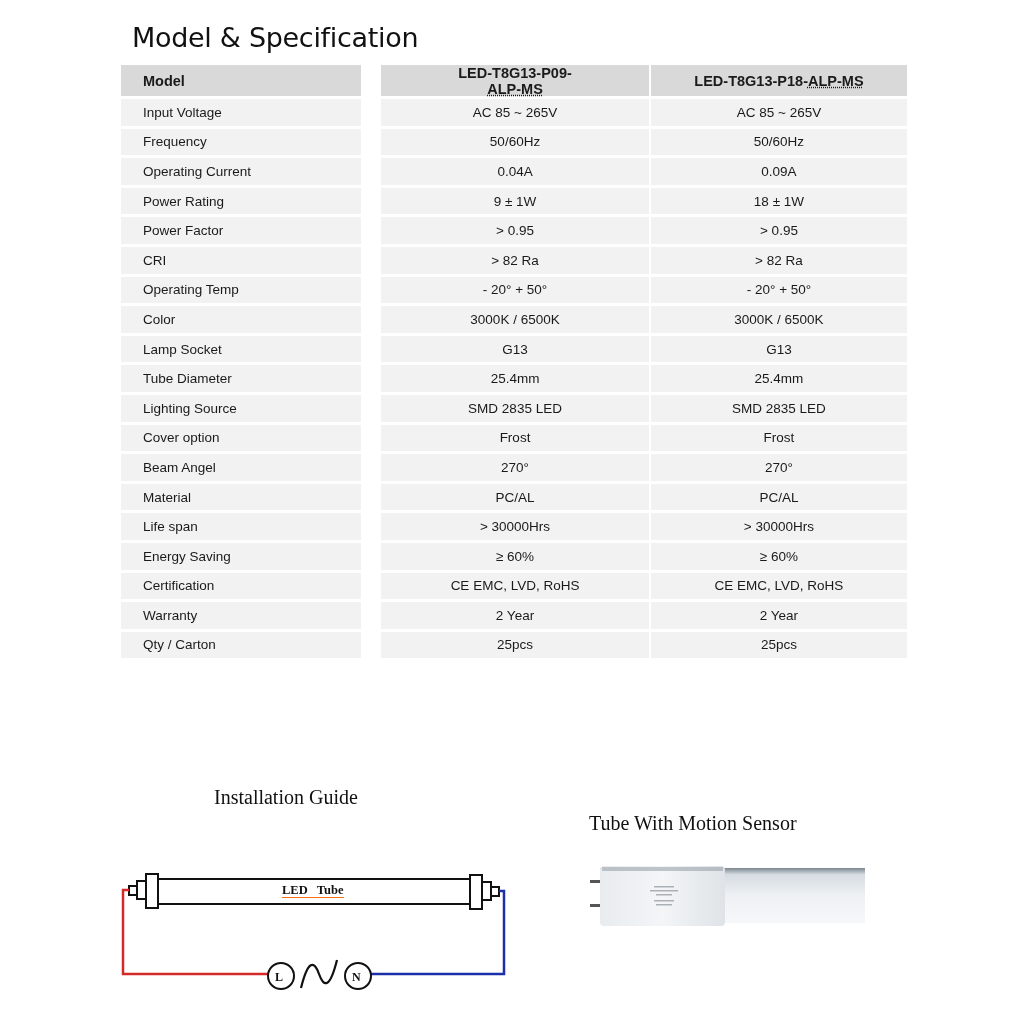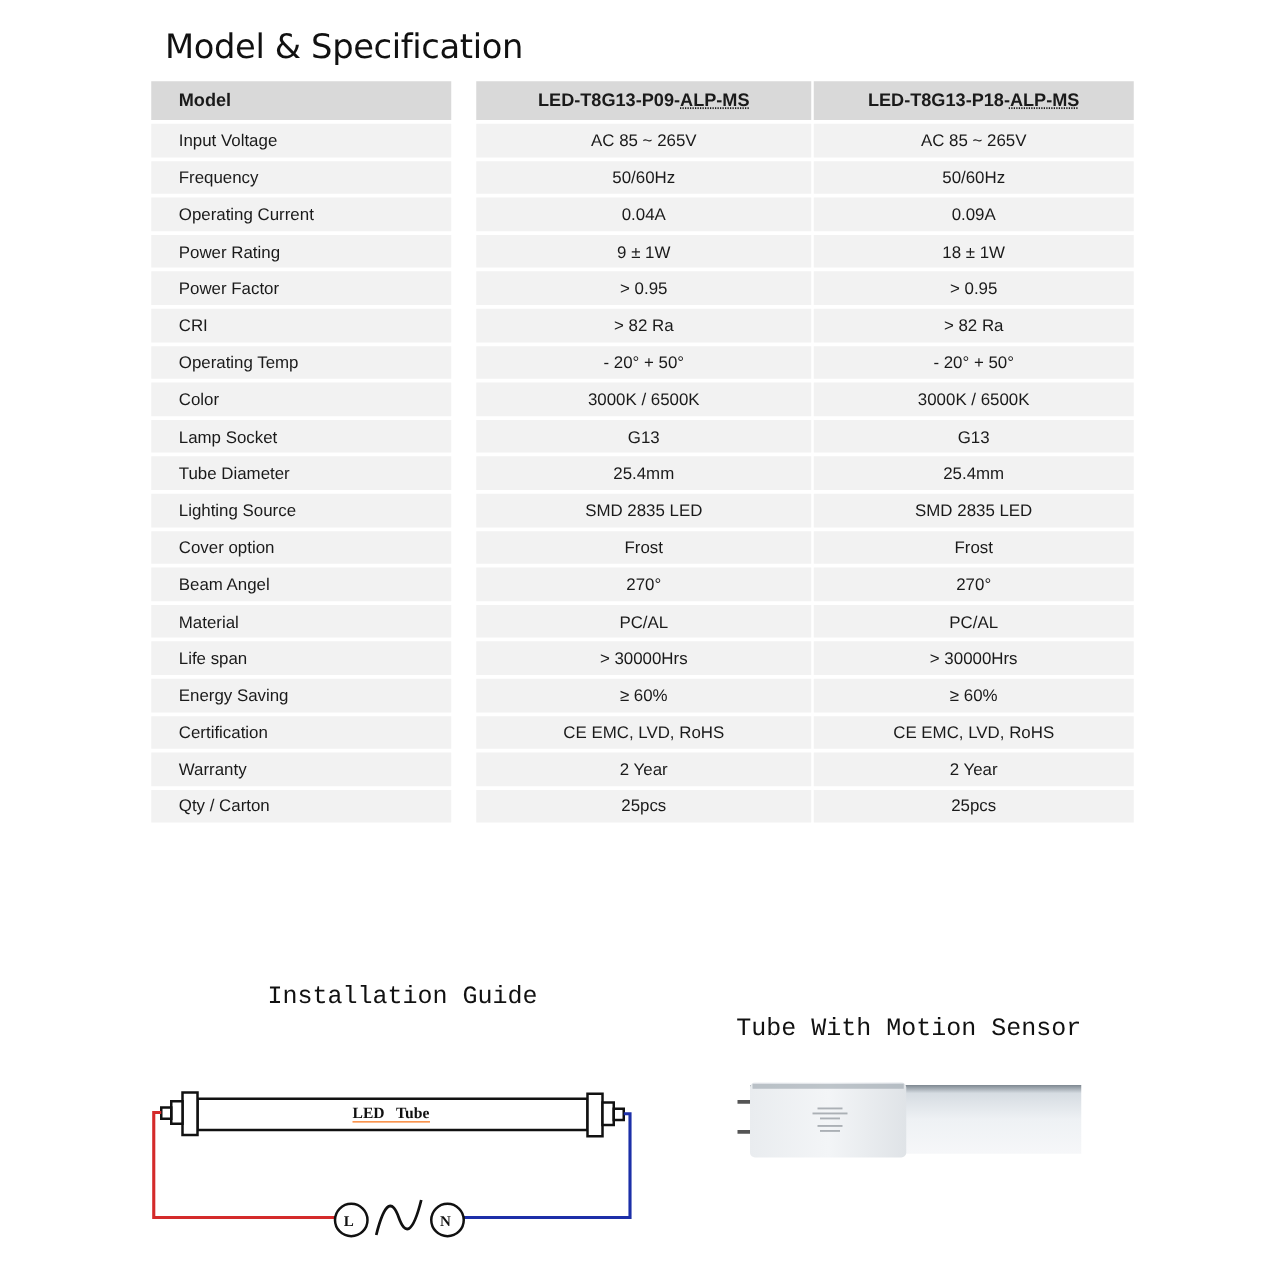--- a/index.html
+++ b/index.html
@@ -2,27 +2,27 @@
 <html><head>
   <meta charset="utf-8">
   <style>
     html, body { margin: 0; padding: 0; background: #ffffff; }
     body { width: 1024px; height: 1024px; position: relative; overflow: hidden; font-family: "Liberation Sans", sans-serif; color: #111; }
     .page-title { position: absolute; left: 132px; top: 22px; font-family: "DejaVu Sans", sans-serif; font-size: 27px; font-weight: normal; color: #111; letter-spacing: -0.3px; }
     .spec-table { position: absolute; left: 121px; top: 65px; width: 786px; border-collapse: separate; border-spacing: 0; }
     .row { display: flex; }
     .cell { box-sizing: border-box; display: flex; align-items: center; font-size: 13.5px; color: #1a1a1a; }
     .c0 { width: 246px; padding-left: 22px; }
-    .c1 { width: 275px; justify-content: center; margin-left: 20px; }
+    .c1 { width: 275px; justify-content: center; margin-left: 20px; flex-direction: column; }
     .c2 { width: 263px; justify-content: center; margin-left: 2px; }
     .hdr .cell { background: #d9d9d9; height: 31px; font-weight: bold; font-size: 14.5px; }
     .body-row { margin-top: 3px; }
     .body-row .cell { background: #f2f2f2; height: 26.6px; }
     .u { text-decoration: underline; text-decoration-style: dotted; }
-    .section-title { position: absolute; font-family: Liberation Mono, monospace; font-size: 20px; color: #111; }
+    .section-title { position: absolute; font-family: Liberation Serif, serif; font-size: 20px; color: #111; }
     .diagram { position: absolute; left: 118px; top: 860px; width: 400px; height: 164px; }
     .ac-label { position: absolute; left: 293px; top: 1035px; font-family: "Liberation Serif", serif; font-weight: bold; font-size: 11px; }
     .led-label { position: absolute; left: 282px; top: 883px; font-family: "Liberation Serif", serif; font-weight: bold; font-size: 12.5px; }
     .led-label span { border-bottom: 1px solid #f97316; }
     .tube-photo { position: absolute; left: 588px; top: 858px; width: 290px; height: 80px; }
   </style>
 </head>
 <body>
 
 <div class="page-title">Model &amp; Specification</div>

